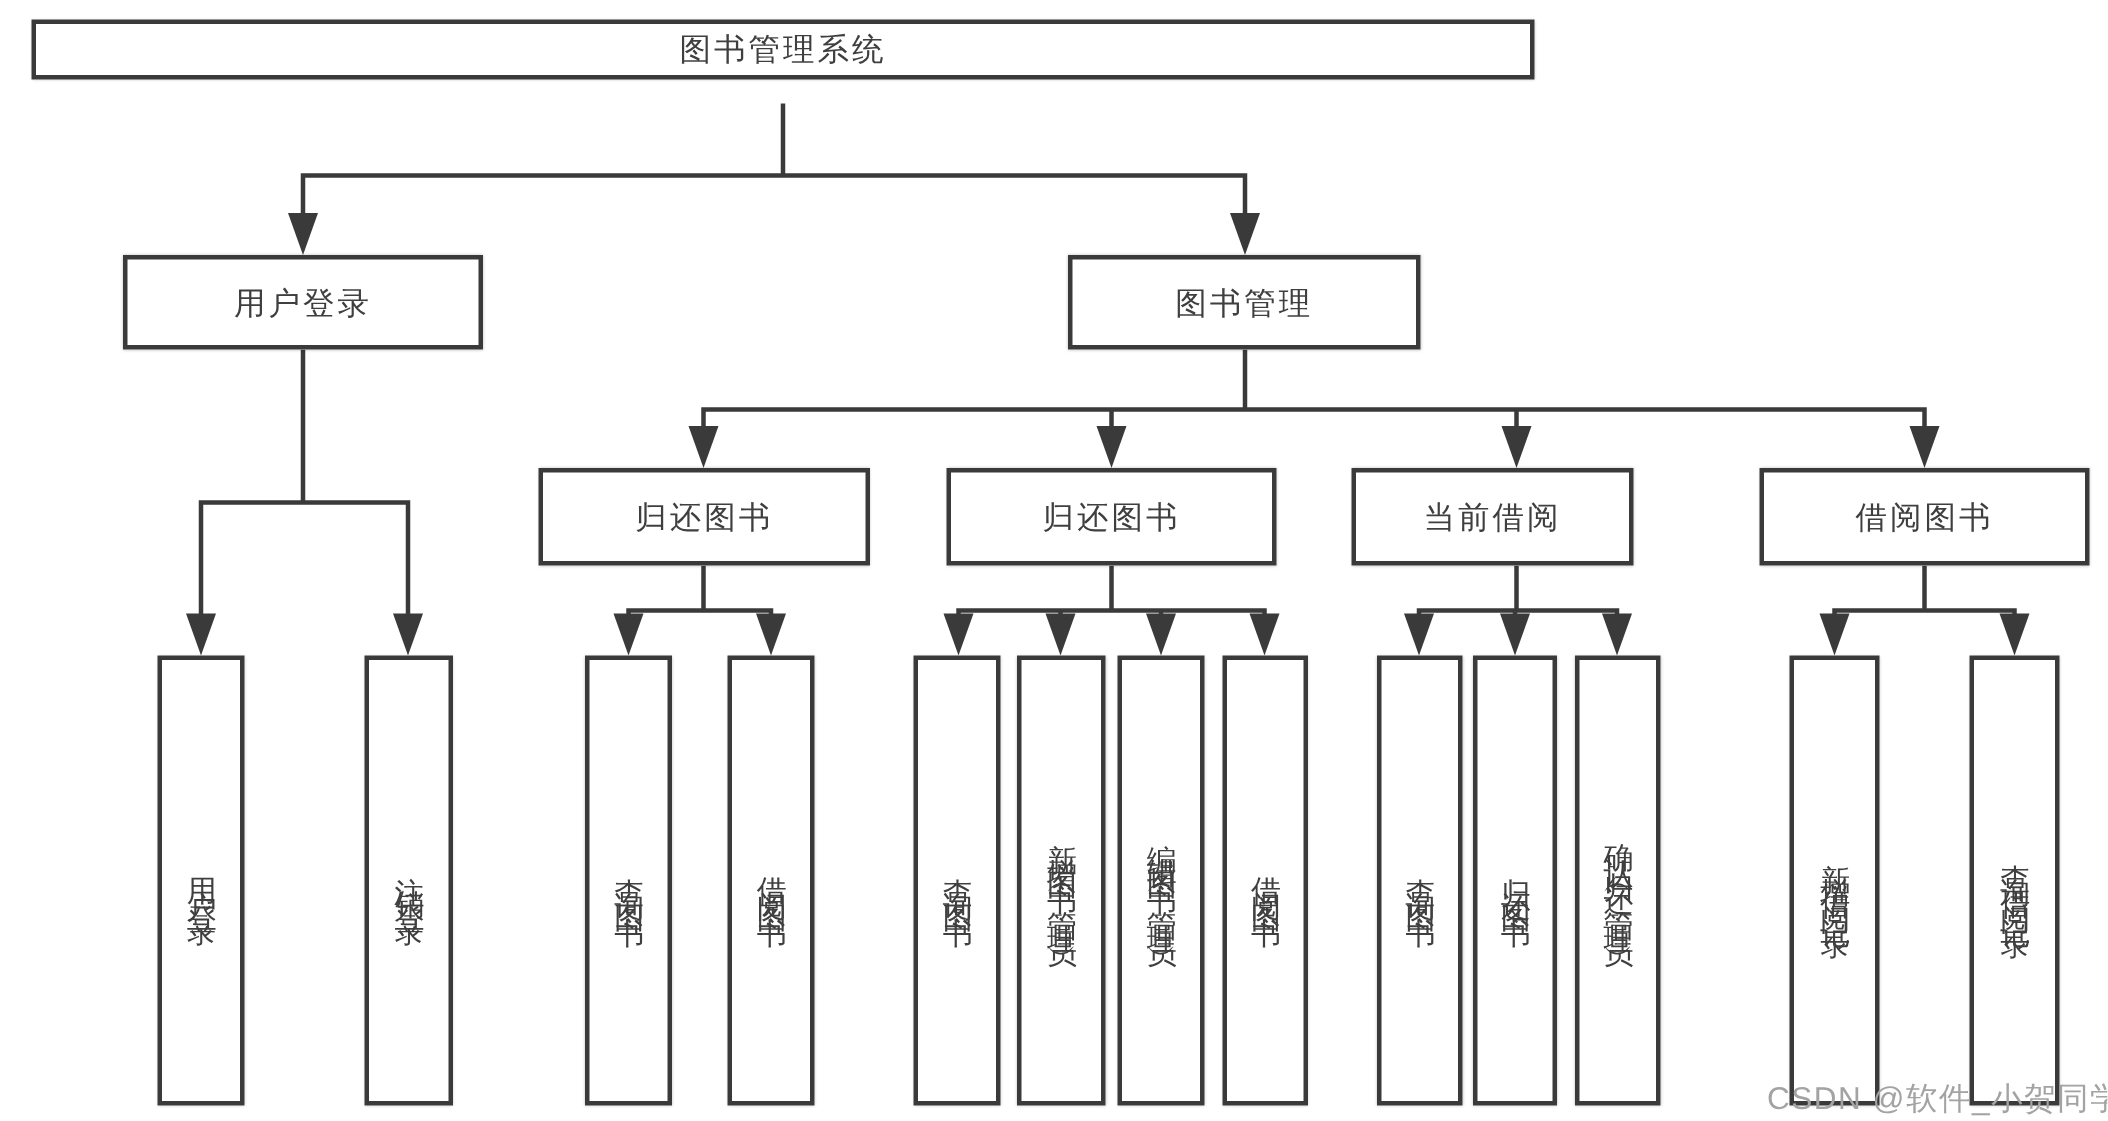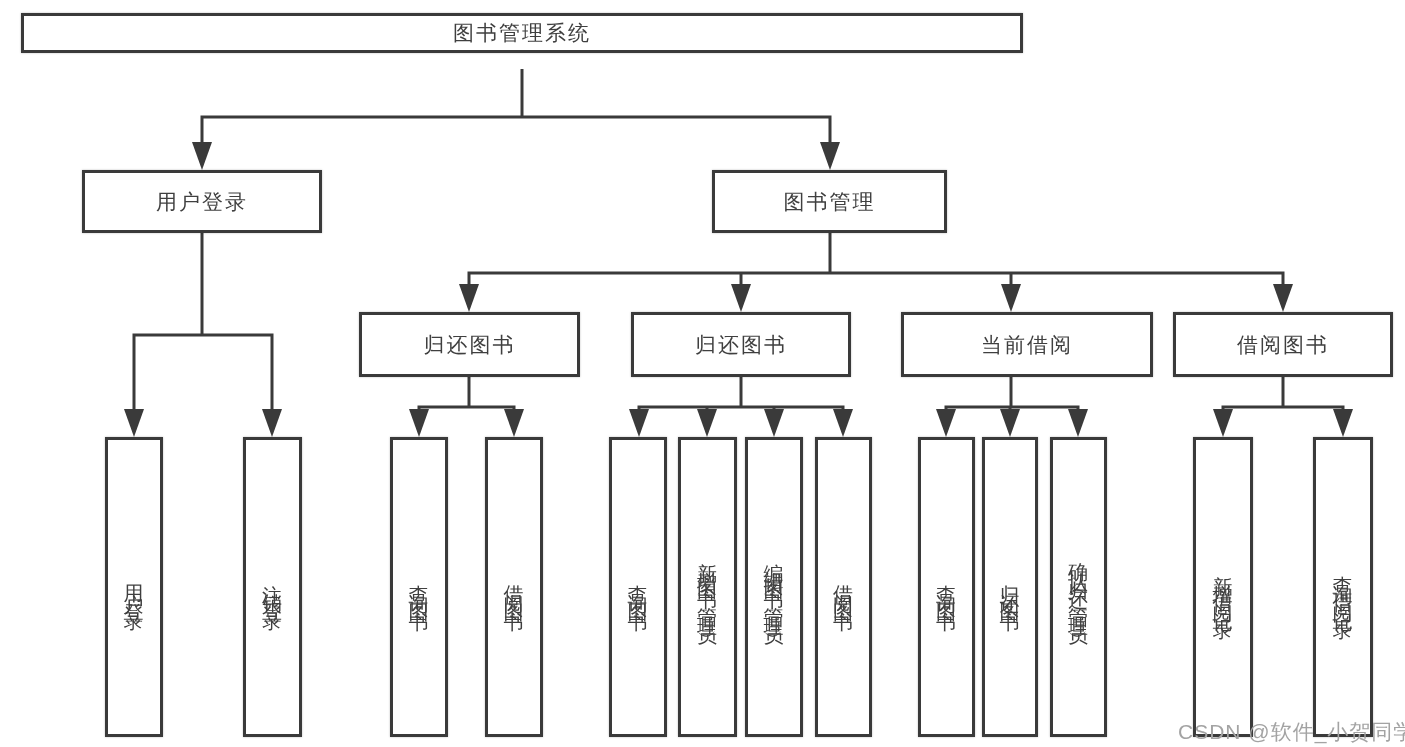--- a/index.html
+++ b/index.html
@@ -105,21 +105,21 @@
   <div class="box" style="left:712px;top:170px;width:235px;height:63px;">
     <span class="hlabel">图书管理</span>
   </div>
 
   <div class="box" style="left:359px;top:312px;width:221px;height:65px;">
     <span class="hlabel">归还图书</span>
   </div>
   <div class="box" style="left:631px;top:312px;width:220px;height:65px;">
     <span class="hlabel">归还图书</span>
   </div>
-  <div class="box" style="left:901px;top:312px;width:252px;height:65px;">
+  <div class="box" style="left:901px;top:312px;width:188px;height:65px;">
     <span class="hlabel">当前借阅</span>
   </div>
   <div class="box" style="left:1173px;top:312px;width:220px;height:65px;">
     <span class="hlabel">借阅图书</span>
   </div>
 
   <div class="box leaf" style="left:105px;top:437px;width:58px;height:300px;">
     <span class="vlabel">用户登录</span>
   </div>
   <div class="box leaf" style="left:243px;top:437px;width:59px;height:300px;">

